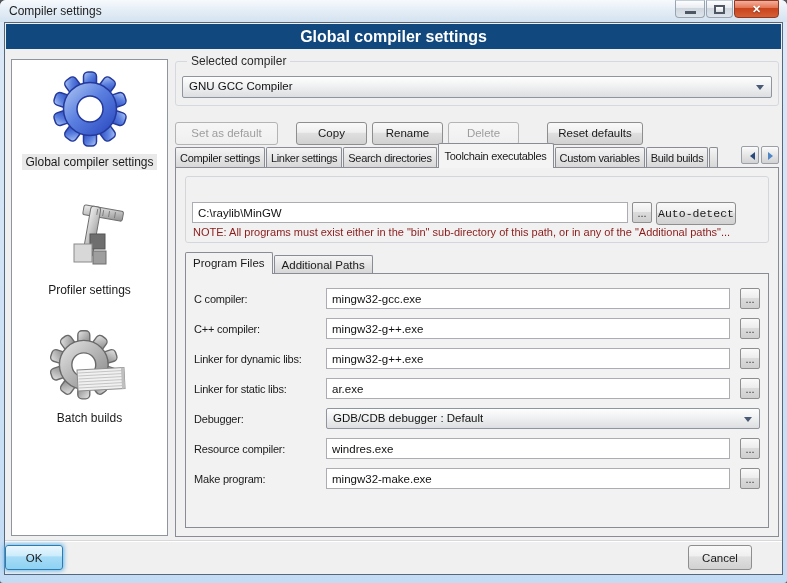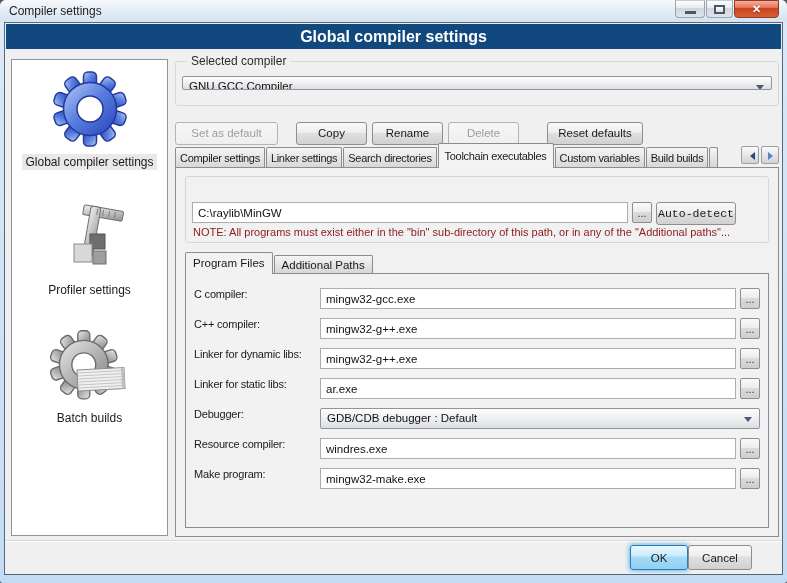--- a/index.html
+++ b/index.html
@@ -35,21 +35,21 @@
   .sideitem { width:100%; text-align:center; padding-top:6px; cursor:default; }
   .sideitem svg { display:block; margin:0 auto; }
   .sidelabel { display:inline-block; font-size:12px; color:#1A1A1A; padding:1px 3px; margin-top:2px; }
   .sidelabel.sel { background:#E9E9E9; }
   
   .content { position:absolute; left:170px; top:32px; width:605px; height:482px; }
   .groupbox { position:absolute; border:1px solid #D5D9DD; border-radius:3px; }
   .legend { position:absolute; top:-8px; left:11px; background:#F0F0F0; padding:0 4px;
             font-size:12px; color:#2B2B2B; white-space:nowrap;text-align:center; }
   .grp-compiler { top:6px; left:0; right:1px; height:45px; }
-  .combo { position:relative; border:1px solid #8E959E; border-radius:2px; height:14px;
+  .combo { position:relative; border:1px solid #8E959E; border-radius:2px; height:22px;
            background:linear-gradient(#FEFEFE,#F0F1F2 45%,#DCDEE1); font-size:11.5px; color:#111;
            line-height:19px; padding:0 20px 0 6px; overflow:hidden; white-space:nowrap; cursor:default; }
   .combo::after { content:""; position:absolute; right:7px; top:8px;
                   border:4px solid transparent; border-top:5px solid #4A5A74; }
   .combo-compiler { position:absolute; left:6px; right:6px; top:14px; }
   
   .actions { position:absolute; top:58px; left:0; right:6px; height:40px; display:flex;
              align-items:center; }
   .btn { height:23px; border:1px solid #8E8E8E; border-radius:3px; font-size:11.5px; color:#1A1A1A;
          background:linear-gradient(#F9F9F9,#EFEFEF 45%,#E0E0E0 46%,#D1D1D1); cursor:default;
@@ -92,27 +92,27 @@
   .note { position:absolute; left:7px; right:3px; top:49px; font-size:11px; color:#8C1A1A;
           white-space:nowrap; overflow:hidden; }
   
   .subtabs { position:absolute; top:84px; left:9px; height:22px; display:flex; align-items:flex-end; }
   .subtab { height:19px; line-height:18px; padding:0 7px; margin-right:1px; font-size:11.5px;
             background:linear-gradient(#F5F5F5,#E1E1E1 60%,#D5D5D5); border:1px solid #898C95;
             border-bottom:none; border-radius:2px 2px 0 0; color:#1A1A1A; cursor:default; }
   .subtab.active { height:22px; line-height:21px; background:#F2F2F2; position:relative; z-index:3; }
   .subpage { position:absolute; top:105px; left:9px; right:9px; bottom:8px;
              border:1px solid #898C95; background:#F2F2F2; z-index:2; }
-  .prow { position:absolute; left:8px; right:8px; height:21px; display:flex; gap:4px; }
+  .prow { position:absolute; left:8px; right:8px; height:21px; display:flex; align-items:center; gap:10px; }
   .plabel { width:122px; flex:none; font-size:11px; letter-spacing:-0.2px; color:#1A1A1A; }
   .pinput { flex:1; }
   .combo-debugger { flex:1; height:21px; }
   
   .footer { position:absolute; left:0; right:0; bottom:0; height:34px; border-top:1px solid #D8D8D8;
-            box-shadow:inset 0 1px 0 #FFFFFF; display:flex; justify-content:flex-end;
+            box-shadow:inset 0 1px 0 #FFFFFF; display:flex; justify-content:space-between;
             align-items:center; padding-right:30px; }
   .b-ok { width:58px; height:25px; border-color:#2C7CB0;
           background:linear-gradient(#E9F7FE,#CBEBFB 45%,#A6DCF7 46%,#8FD1F2);
           box-shadow:0 0 4px 1px rgba(90,175,235,.9); }
   .b-cancel { width:64px; height:25px; }
 </style>
 </head>
 <body>
 
 <div class="window">

